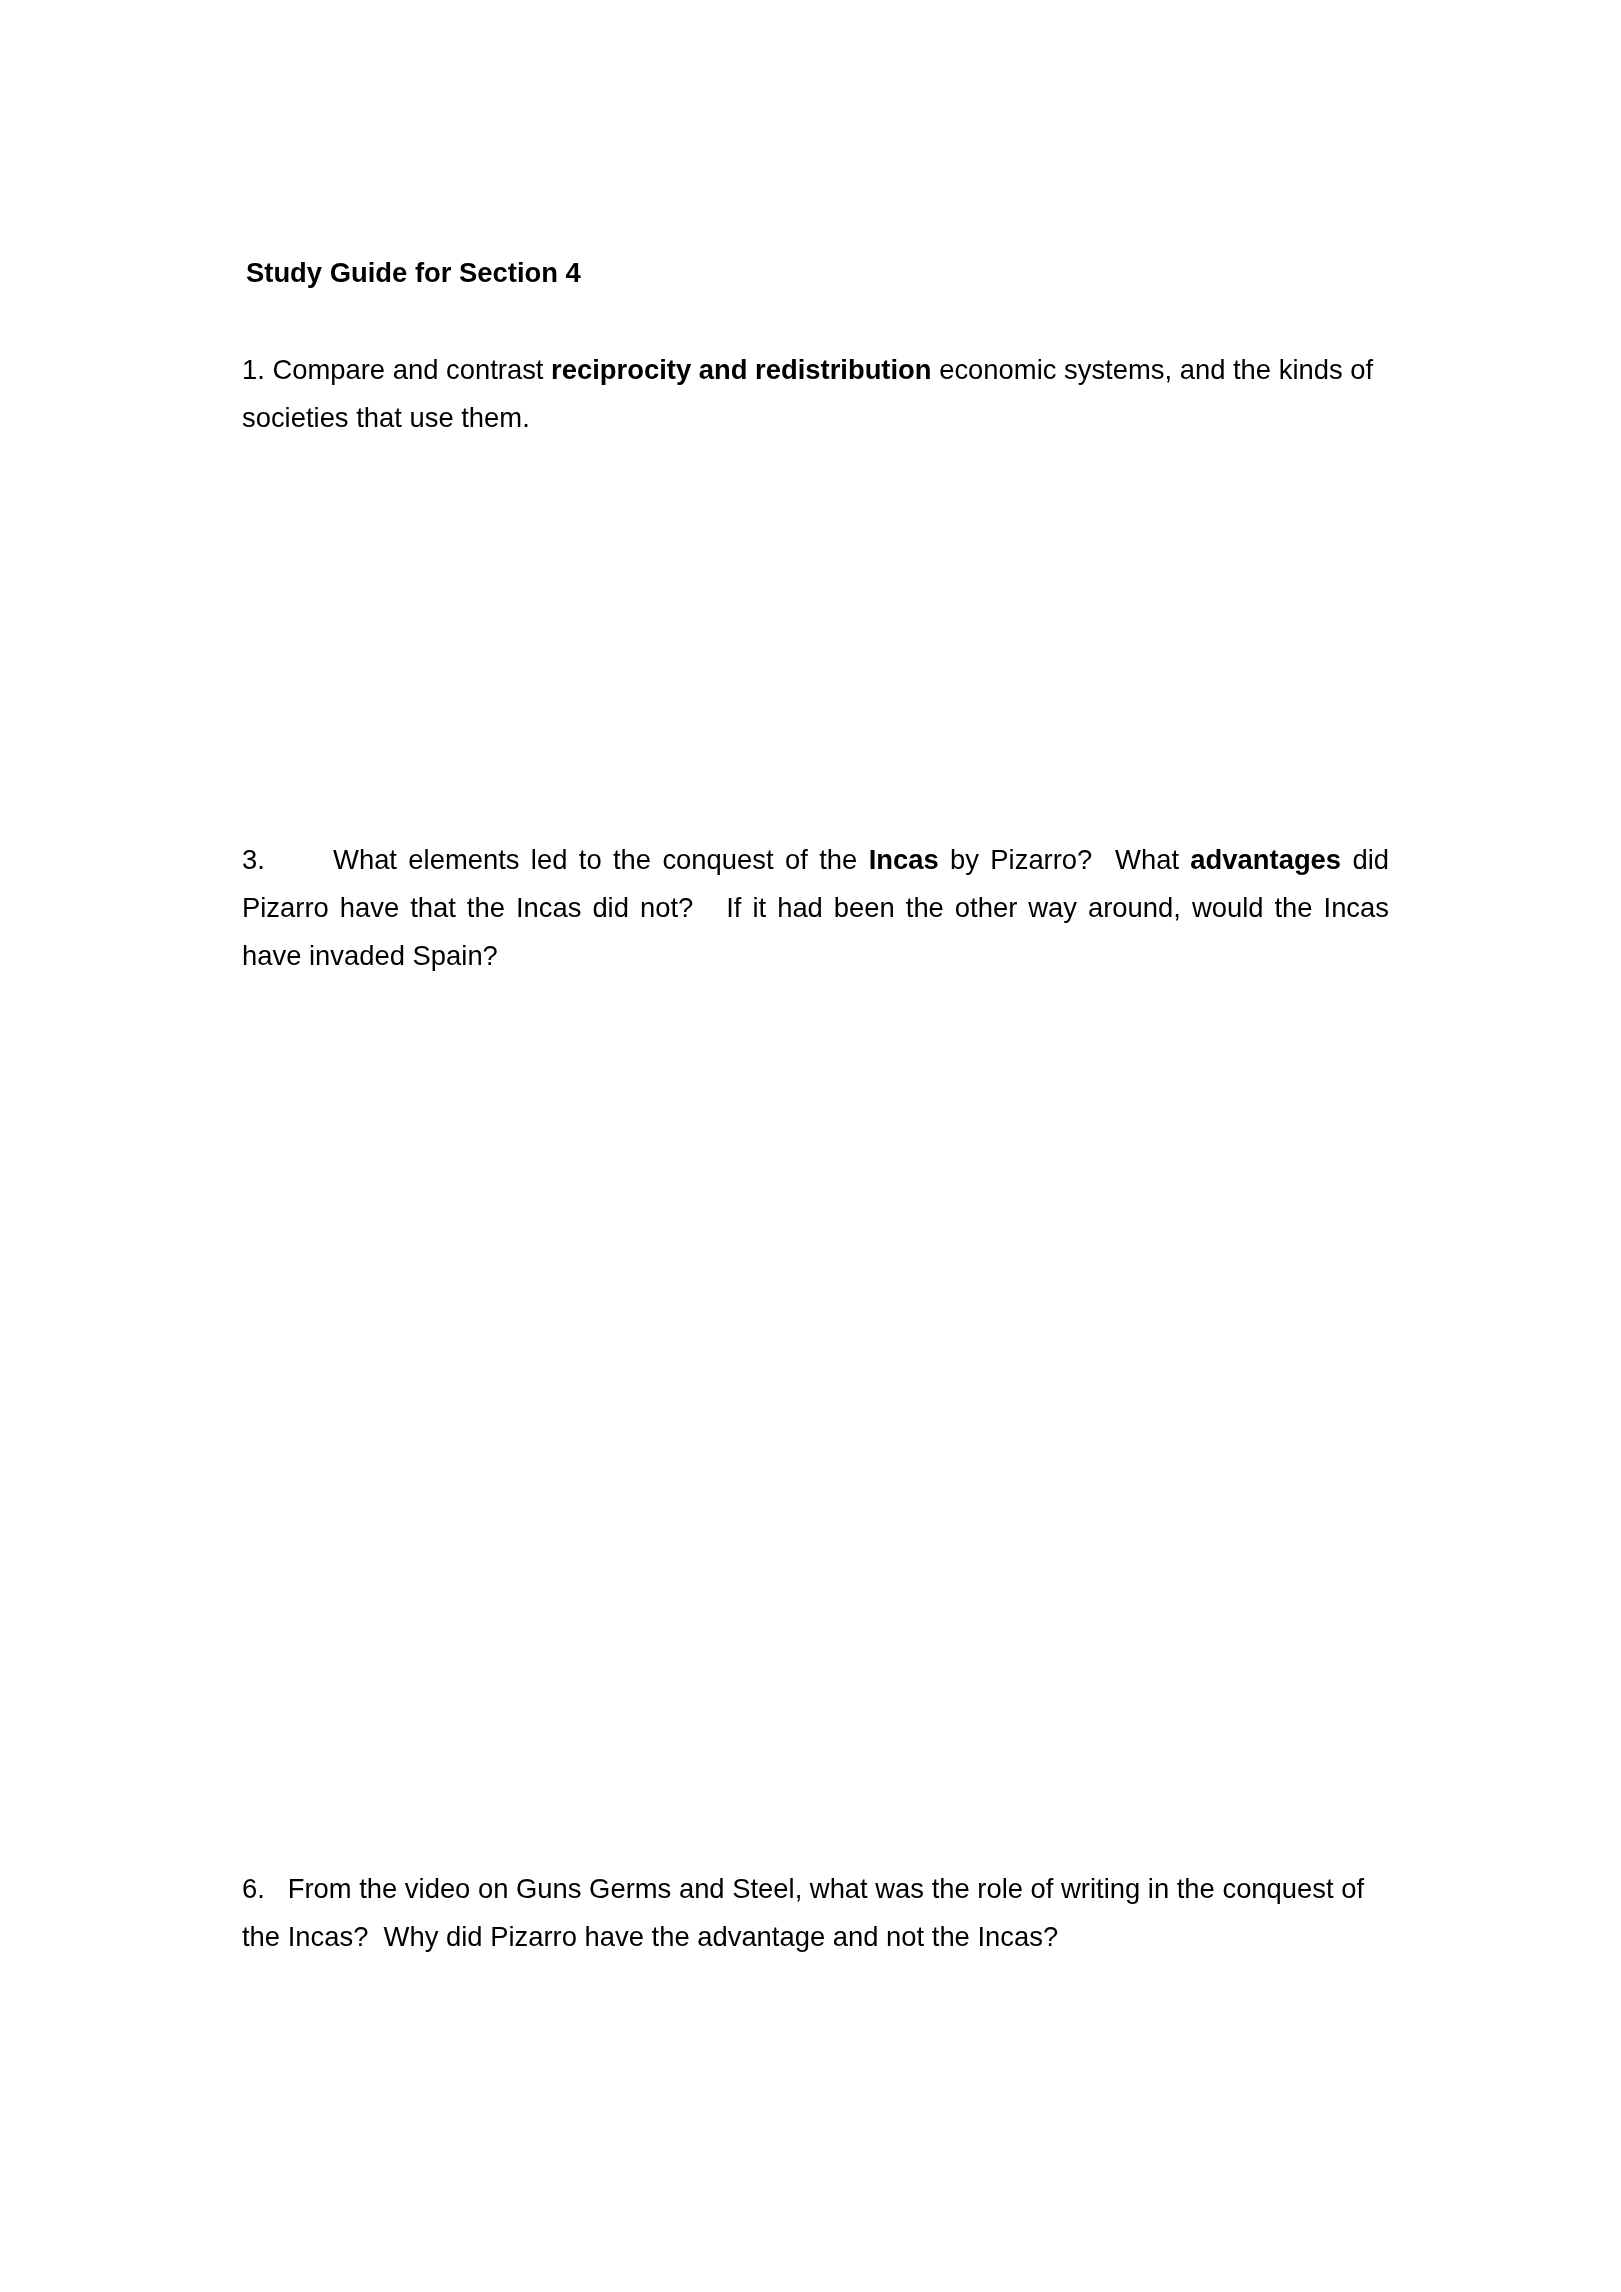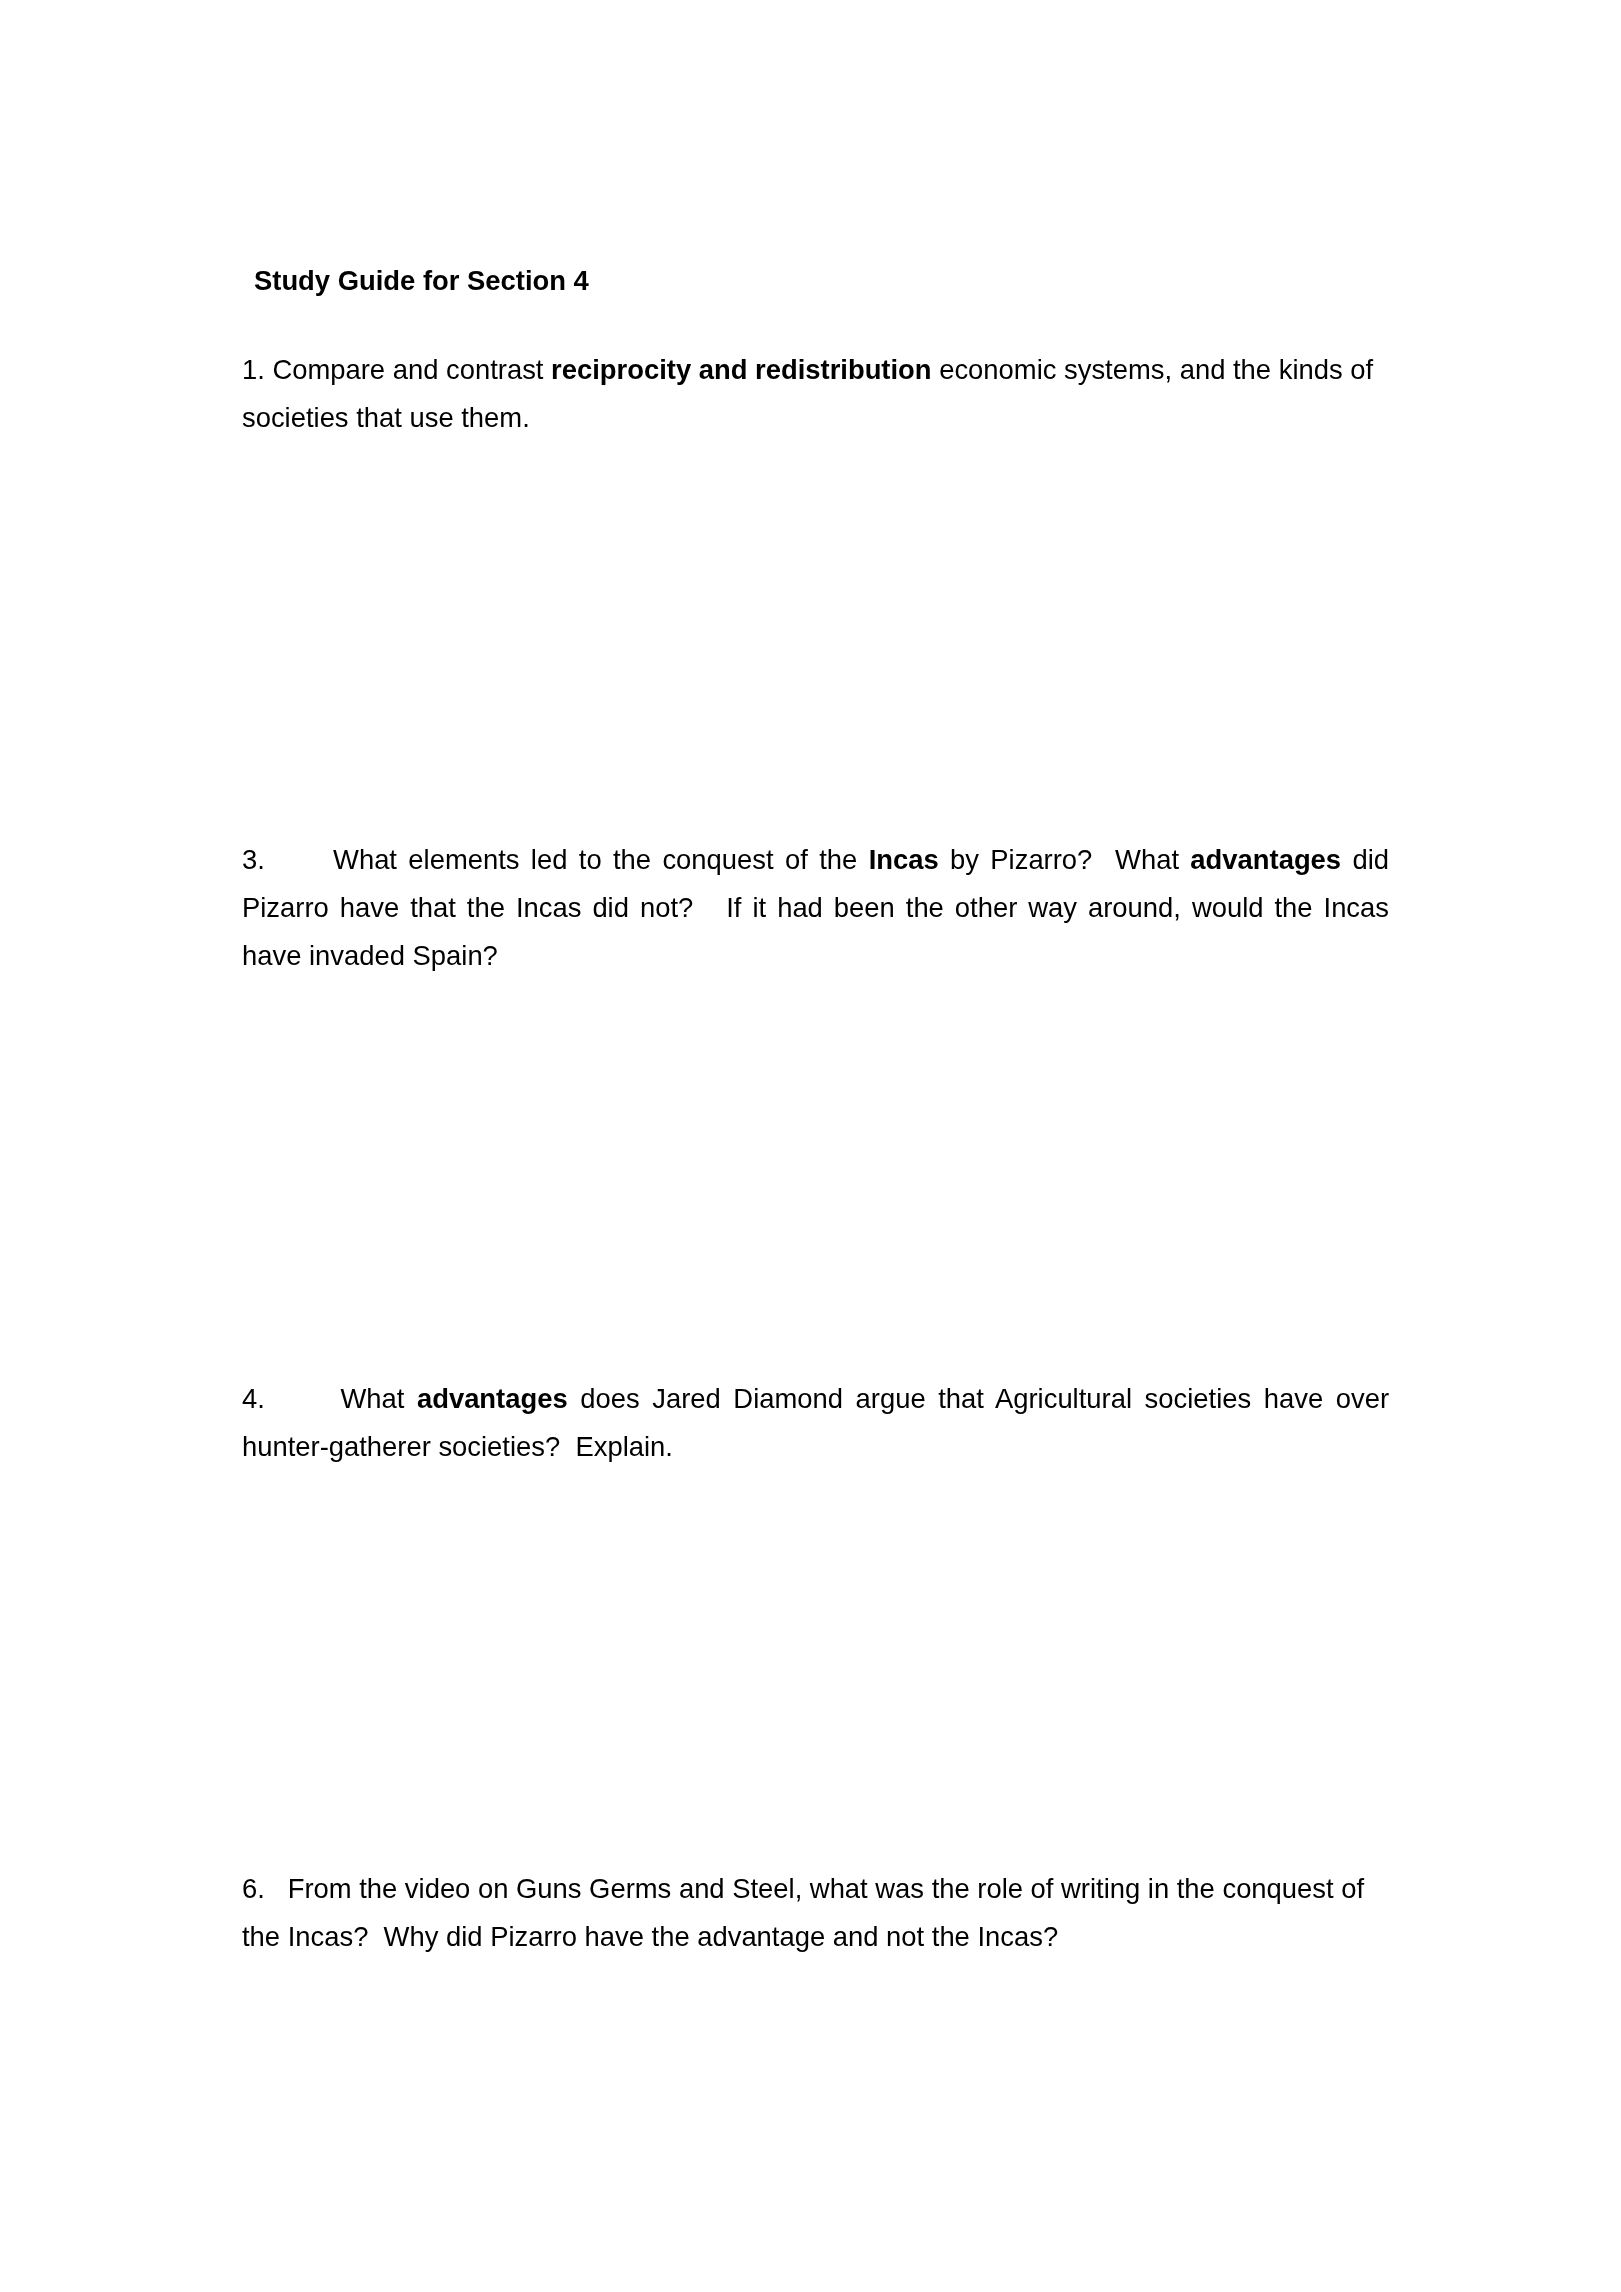--- a/index.html
+++ b/index.html
@@ -18,21 +18,21 @@
     font-size: 27.4px;
     line-height: 48px;
     overflow: hidden;
   }
   .doc-title {
     position: absolute;
     left: 242px;
     width: 1147px;
     top: 245px;
     font-weight: bold;
-    margin: 12px;
+    margin: 4px;
     font-size: 27.4px;
     line-height: 48px;
   }
   .question {
     position: absolute;
     left: 242px;
     width: 1147px;
     margin: 0;
     text-align: left;
   }
@@ -51,18 +51,17 @@
 
 <div class="page">
   <h1 class="doc-title">Study Guide for Section 4</h1>
 
   <p id="q-0" class="question"><span>1. Compare and contrast </span><strong>reciprocity and redistribution</strong><span> economic systems, and the kinds of societies that use them.</span></p>
 
 
   <p id="q-2" class="question justify"><span>3.&nbsp;&nbsp;&nbsp;&nbsp;&nbsp; What elements led to the conquest of the </span><strong>Incas</strong><span> by Pizarro?&nbsp; What </span><strong>advantages</strong><span> did Pizarro have that the Incas did not?&nbsp;&nbsp; If it had been the other way around, would the Incas have invaded Spain?</span></p>
 
 
-  <p id="q-4" class="question justify"><span>4.&nbsp;&nbsp;&nbsp;&nbsp;&nbsp; What </span><strong>advantages</strong><span> does Jared Diamond argue that Agricultural societies have over hunter-gatherer societies?&nbsp; Explain.</span></p>
 
 
   <p id="q-6" class="question"><span>6.&nbsp;&nbsp; From the video on Guns Germs and Steel, what was the role of writing in the conquest of the Incas?&nbsp; Why did Pizarro have the advantage and not the Incas?</span></p>
 </div>
 
 
 </body></html>

